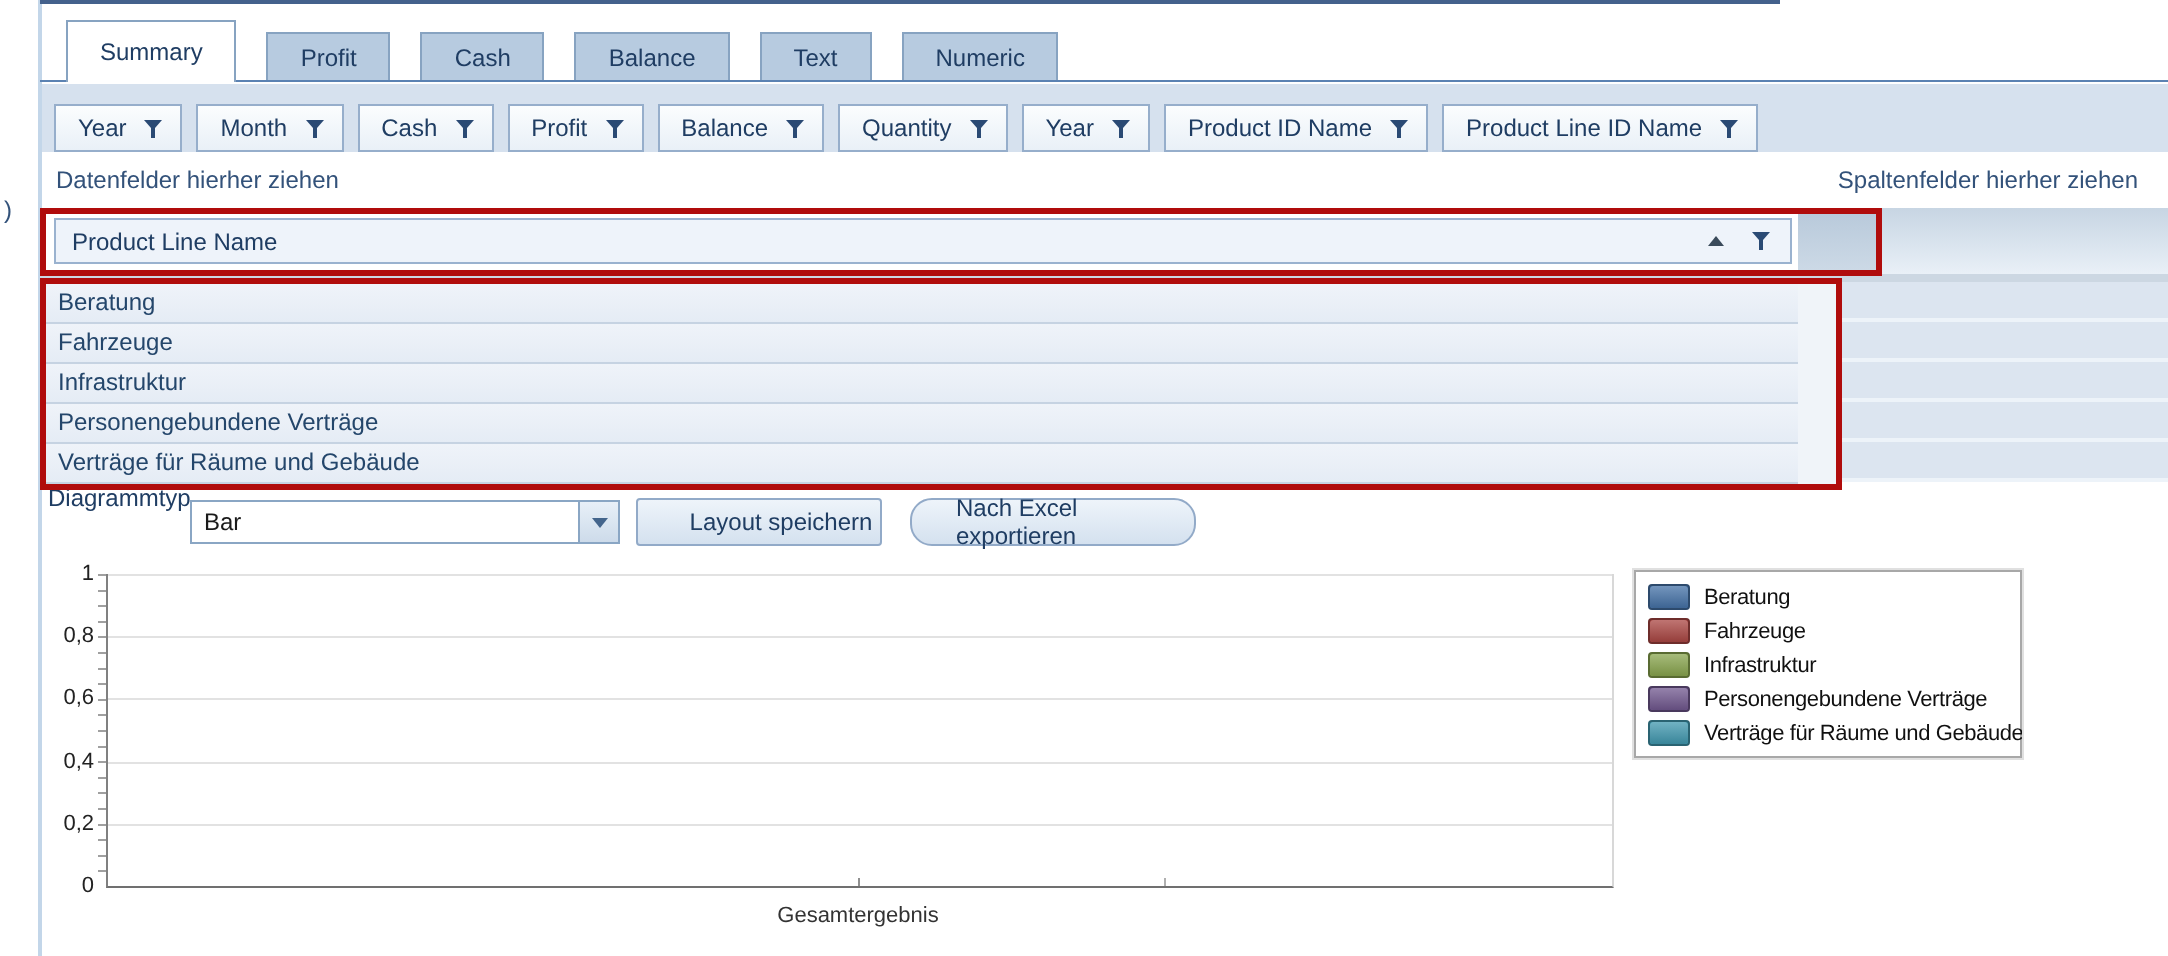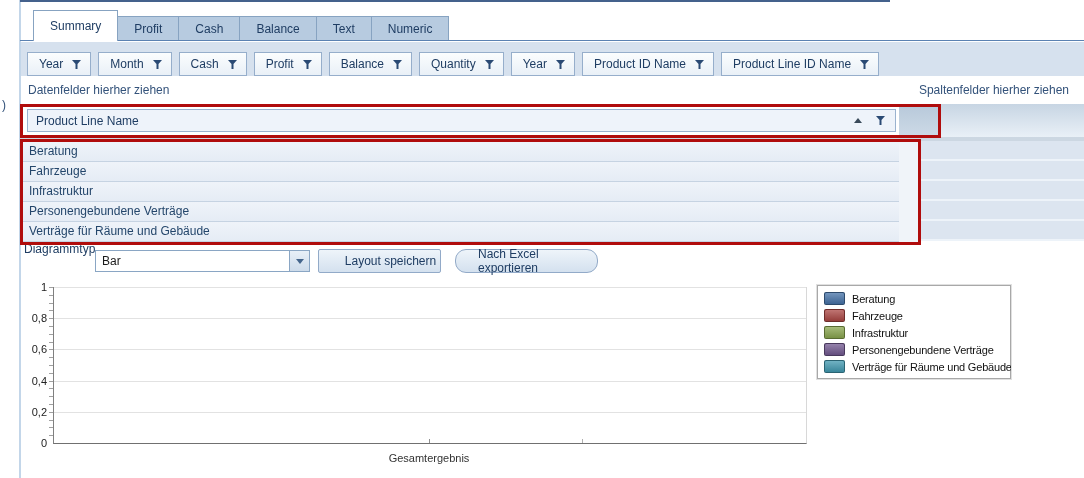--- a/index.html
+++ b/index.html
@@ -8,21 +8,21 @@
 
   
   .left-vline{position:absolute;left:19px;top:0;width:2px;height:478px;background:#c3d6e9;}
   .top-hline{position:absolute;left:20px;top:0;width:870px;height:2px;background:#44618c;}
   .tab-underline{position:absolute;left:20px;top:40px;width:1064px;height:1px;background:#5b82b2;}
 
   
   .edge-txt{position:absolute;color:#33527a;}
 
   
-  .tabs{position:absolute;left:33px;top:10px;display:flex;align-items:flex-end;}
+  .tabs{position:absolute;left:33px;top:10px;display:flex;align-items:flex-end;gap:16px;}
   .tab{box-sizing:border-box;height:25px;margin-right:-1px;padding:0 16px;display:flex;align-items:center;
        background:#b7cbe0;border:1px solid #87a3c1;border-bottom:none;color:#1f3d63;cursor:pointer;}
   .tab.active{height:31px;background:#fff;z-index:3;position:relative;}
 
   
   .filter-row{position:absolute;left:21px;top:42px;width:1063px;height:34px;background:#d6e1ee;
               display:flex;align-items:flex-end;padding-left:6px;box-sizing:border-box;}
   .chip{display:flex;align-items:center;gap:9px;height:22px;margin-right:7px;padding:0 9px 0 11px;
         background:linear-gradient(#fbfdfe,#e9f0f7);border:1px solid #96aecb;color:#1f3d63;cursor:pointer;white-space:nowrap;}
   .funnel{width:9px;height:9px;display:inline-block;}

